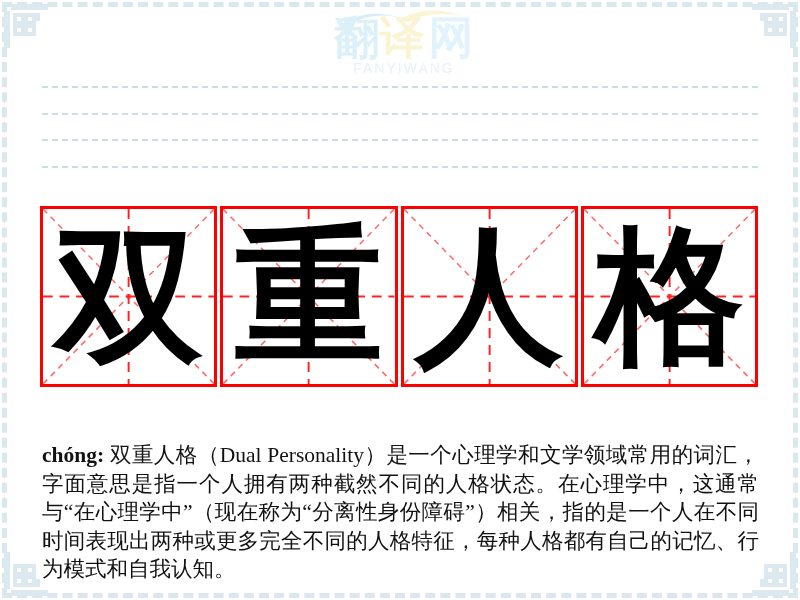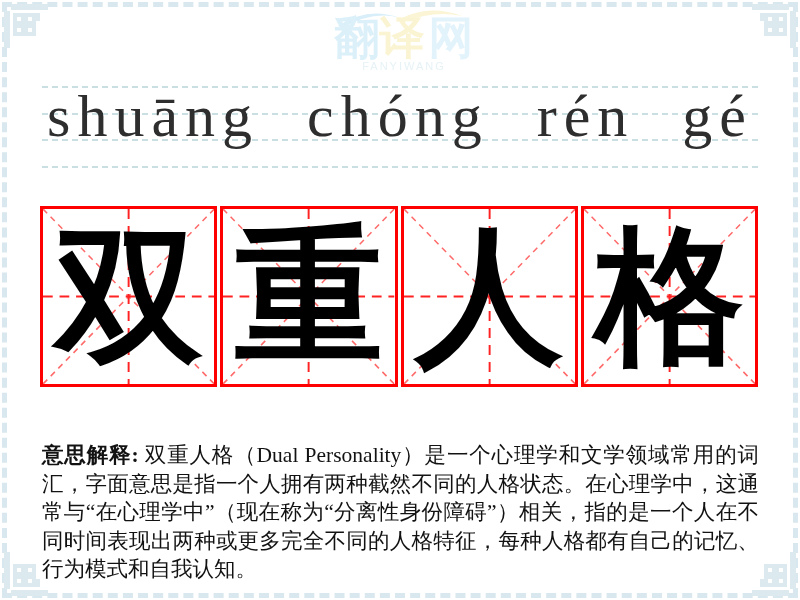--- a/index.html
+++ b/index.html
@@ -36,21 +36,21 @@
     position: absolute; left: 0; top: 10px; width: 140px;
     display: flex; justify-content: center; align-items: flex-start;
     font-weight: 900; font-size: 45px; line-height: 48px;
     font-family: "Liberation Sans", sans-serif;
   }
   .logo-char-0 { color: #dcf0fa; }
   .logo-char-1 { color: #faf4d2; }
   .logo-char-2 { color: #e2f3fc; margin-left: 4px; }
   .logo-sub {
     position: absolute; left: 0; top: 56px; width: 140px;
-    font-size: 11px; letter-spacing: 2px; color: #e6f2f6;
+    font-size: 14px; letter-spacing: 2px; color: #e6f2f6;
     font-family: "Liberation Sans", sans-serif;
   }
 
   
   .pinyin-section { position: absolute; left: 42px; top: 70px; width: 716px; height: 110px; }
   .pline { position: absolute; left: 0; width: 100%; border-top: 2px dashed #c9dfe2; }
   .pline.l1 { top: 16px; }
   .pline.l2 { top: 43px; }
   .pline.l3 { top: 69px; }
   .pline.l4 { top: 96px; }
@@ -159,21 +159,20 @@
     <span class="logo-char-2">网</span>
   </div>
   <div class="logo-sub">FANYIWANG</div>
 </div>
 
 <div class="pinyin-section">
   <div class="pline l1"></div>
   <div class="pline l2"></div>
   <div class="pline l3"></div>
   <div class="pline l4"></div>
-  <div class="pinyin-text">shuāng chóng rén gé</div>
 </div>
 
 <div class="hanzi-grid">
   <div class="tzg-cell">
     <svg viewBox="0 0 176 175" preserveAspectRatio="none">
       <line x1="0" y1="0" x2="176" y2="175" stroke="#ff6a6a" stroke-width="1.6" stroke-dasharray="6 5"></line>
       <line x1="176" y1="0" x2="0" y2="175" stroke="#ff6a6a" stroke-width="1.6" stroke-dasharray="6 5"></line>
       <line x1="0" y1="87.5" x2="176" y2="87.5" stroke="#ff2222" stroke-width="2" stroke-dasharray="10 7"></line>
       <line x1="88" y1="0" x2="88" y2="175" stroke="#ff2222" stroke-width="2" stroke-dasharray="10 7"></line>
     </svg>
@@ -201,13 +200,13 @@
     <svg viewBox="0 0 176 175" preserveAspectRatio="none">
       <line x1="0" y1="0" x2="176" y2="175" stroke="#ff6a6a" stroke-width="1.6" stroke-dasharray="6 5"></line>
       <line x1="176" y1="0" x2="0" y2="175" stroke="#ff6a6a" stroke-width="1.6" stroke-dasharray="6 5"></line>
       <line x1="0" y1="87.5" x2="176" y2="87.5" stroke="#ff2222" stroke-width="2" stroke-dasharray="10 7"></line>
       <line x1="88" y1="0" x2="88" y2="175" stroke="#ff2222" stroke-width="2" stroke-dasharray="10 7"></line>
     </svg>
     <div class="tzg-char">格</div>
   </div>
 </div>
 
-<p class="definition"><span class="label">意思解释:</span><span> 双重人格（Dual Personality）是一个心理学和文学领域常用的词汇，字面意思是指一个人拥有两种截然不同的人格状态。在心理学中，这通常与“在心理学中”（现在称为“分离性身份障碍”）相关，指的是一个人在不同时间表现出两种或更多完全不同的人格特征，每种人格都有自己的记忆、行为模式和自我认知。</span></p>
+<p class="definition"><span class="label">chóng:</span><span> 双重人格（Dual Personality）是一个心理学和文学领域常用的词汇，字面意思是指一个人拥有两种截然不同的人格状态。在心理学中，这通常与“在心理学中”（现在称为“分离性身份障碍”）相关，指的是一个人在不同时间表现出两种或更多完全不同的人格特征，每种人格都有自己的记忆、行为模式和自我认知。</span></p>
 
 </body></html>

